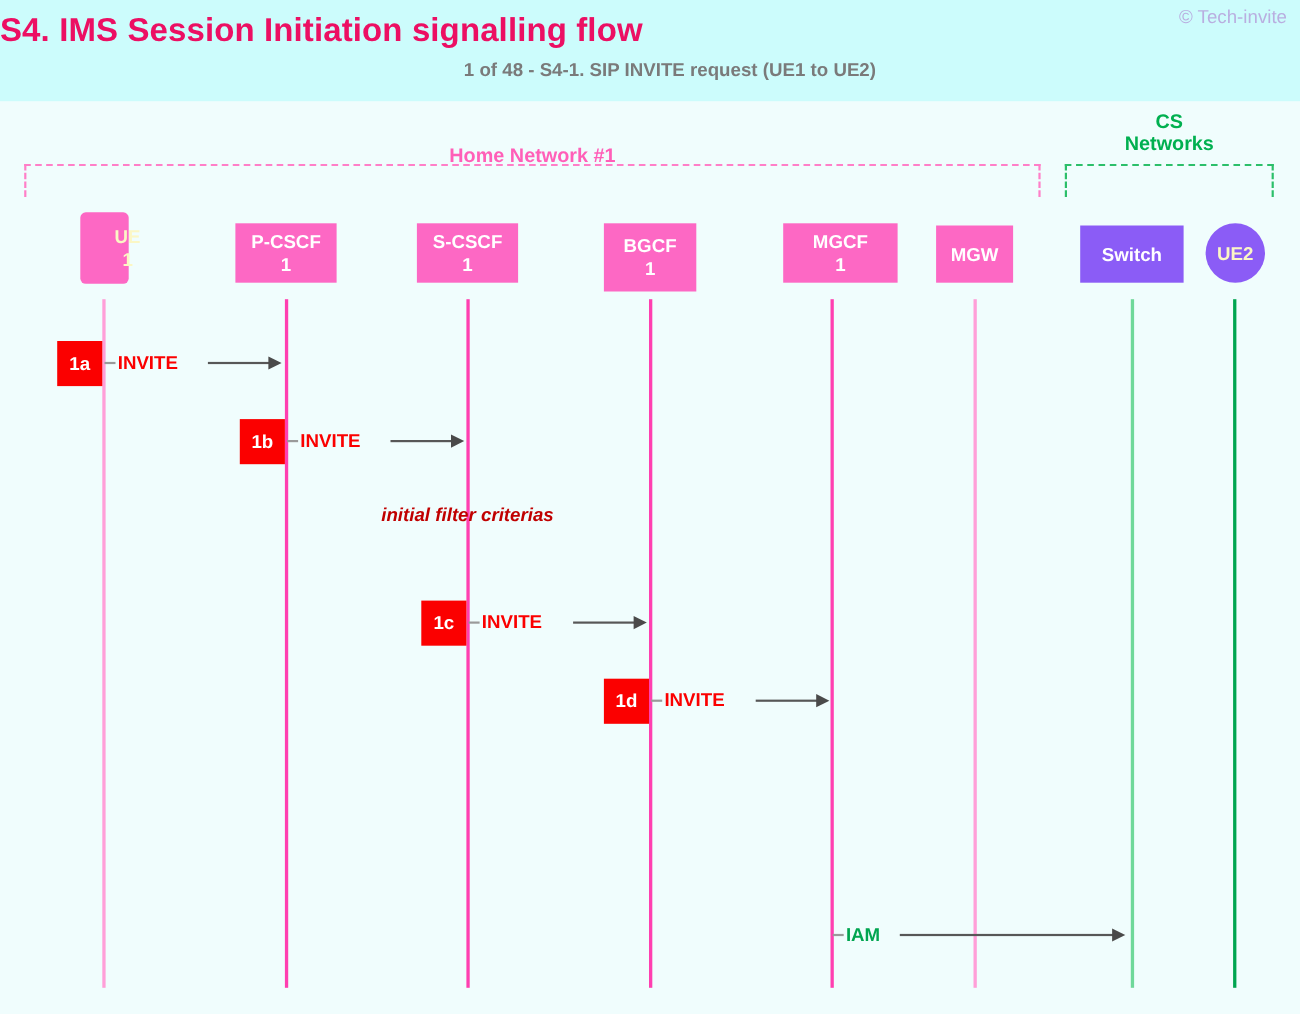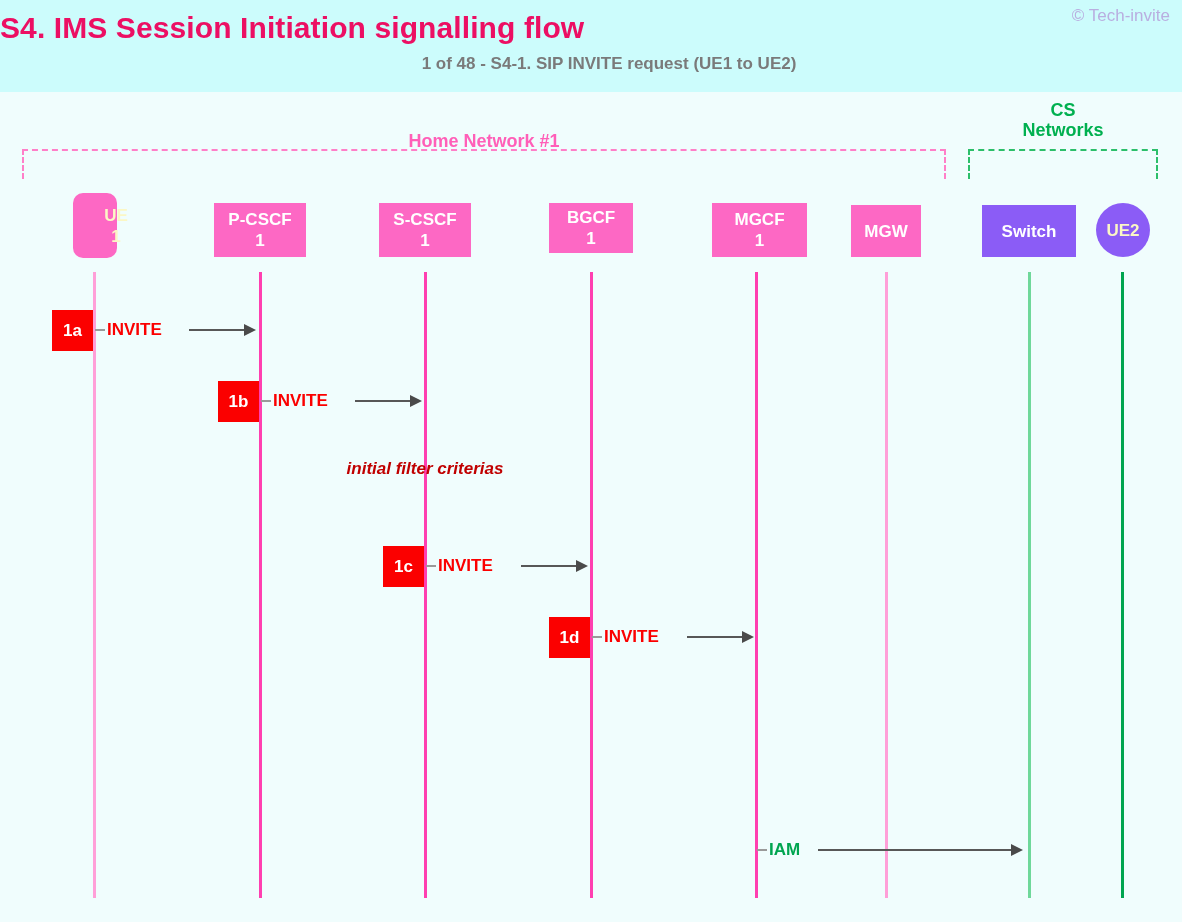--- a/index.html
+++ b/index.html
@@ -97,21 +97,21 @@
     align-items: center;
     justify-content: center;
     color: #ffffff;
     font-size: 17px;
     font-weight: bold;
     line-height: 21px;
     box-sizing: border-box;
   }
   .entity.pink   { background: #fd68c4; }
   .entity.green  { background: #8b5cf6; }
-  .entity.rounded { border-radius: 10px; padding-left: 42px; }
+  .entity.rounded { border-radius: 5px; padding-left: 42px; }
   .entity.circle  { border-radius: 50%; }
   .entity .ename { color: #ffffff; }
   .entity.ue .ename,
   .entity.ue .enum { color: #fbf7c5; }
 
   
   .lifeline {
     position: absolute;
     width: 3px;
   }
@@ -200,26 +200,26 @@
   <div class="entity pink" style="left:214px; top:203px; width:92px; height:54px;">
     <span class="ename">P-CSCF</span>
     <span class="enum">1</span>
   </div>
 
   <div class="entity pink" style="left:379px; top:203px; width:92px; height:54px;">
     <span class="ename">S-CSCF</span>
     <span class="enum">1</span>
   </div>
 
-  <div class="entity pink" style="left:549px; top:203px; width:84px; height:50px;">
+  <div class="entity pink" style="left:549px; top:203px; width:84px; height:62px;">
     <span class="ename">BGCF</span>
     <span class="enum">1</span>
   </div>
 
-  <div class="entity pink" style="left:712px; top:203px; width:95px; height:54px;">
+  <div class="entity pink" style="left:712px; top:203px; width:104px; height:54px;">
     <span class="ename">MGCF</span>
     <span class="enum">1</span>
   </div>
 
   <div class="entity pink" style="left:851px; top:205px; width:70px; height:52px;">
     <span class="ename">MGW</span>
   </div>
 
   <div class="entity green" style="left:982px; top:205px; width:94px; height:52px;">
     <span class="ename">Switch</span>

